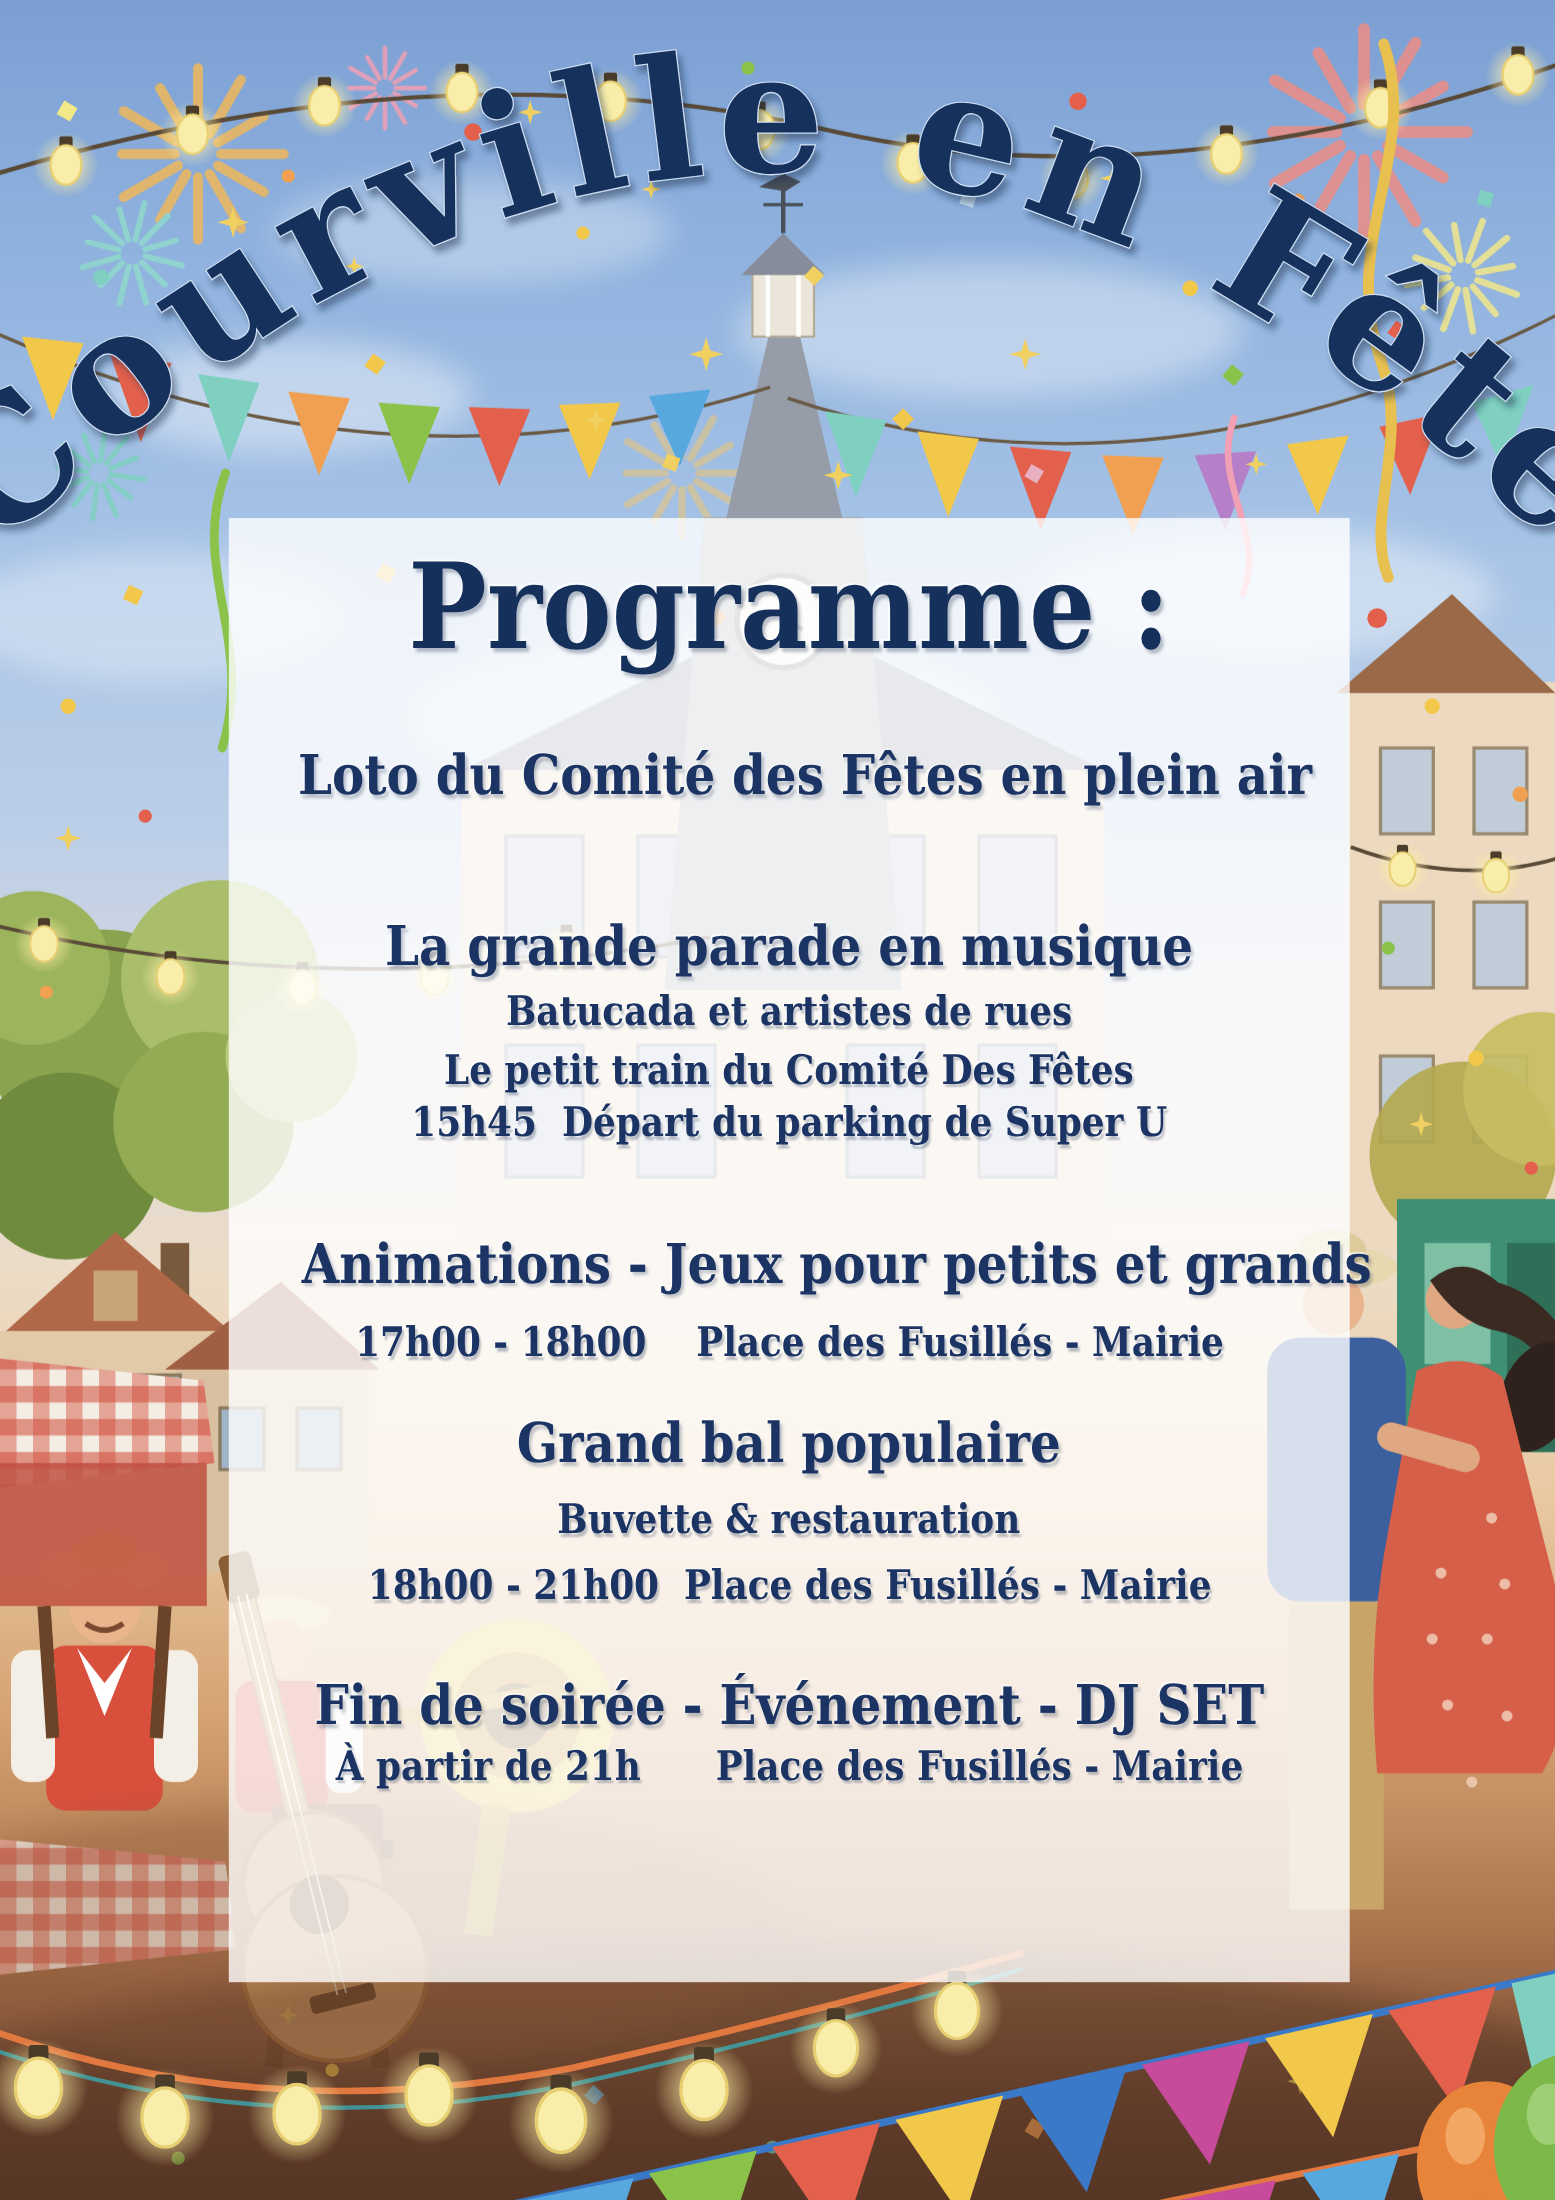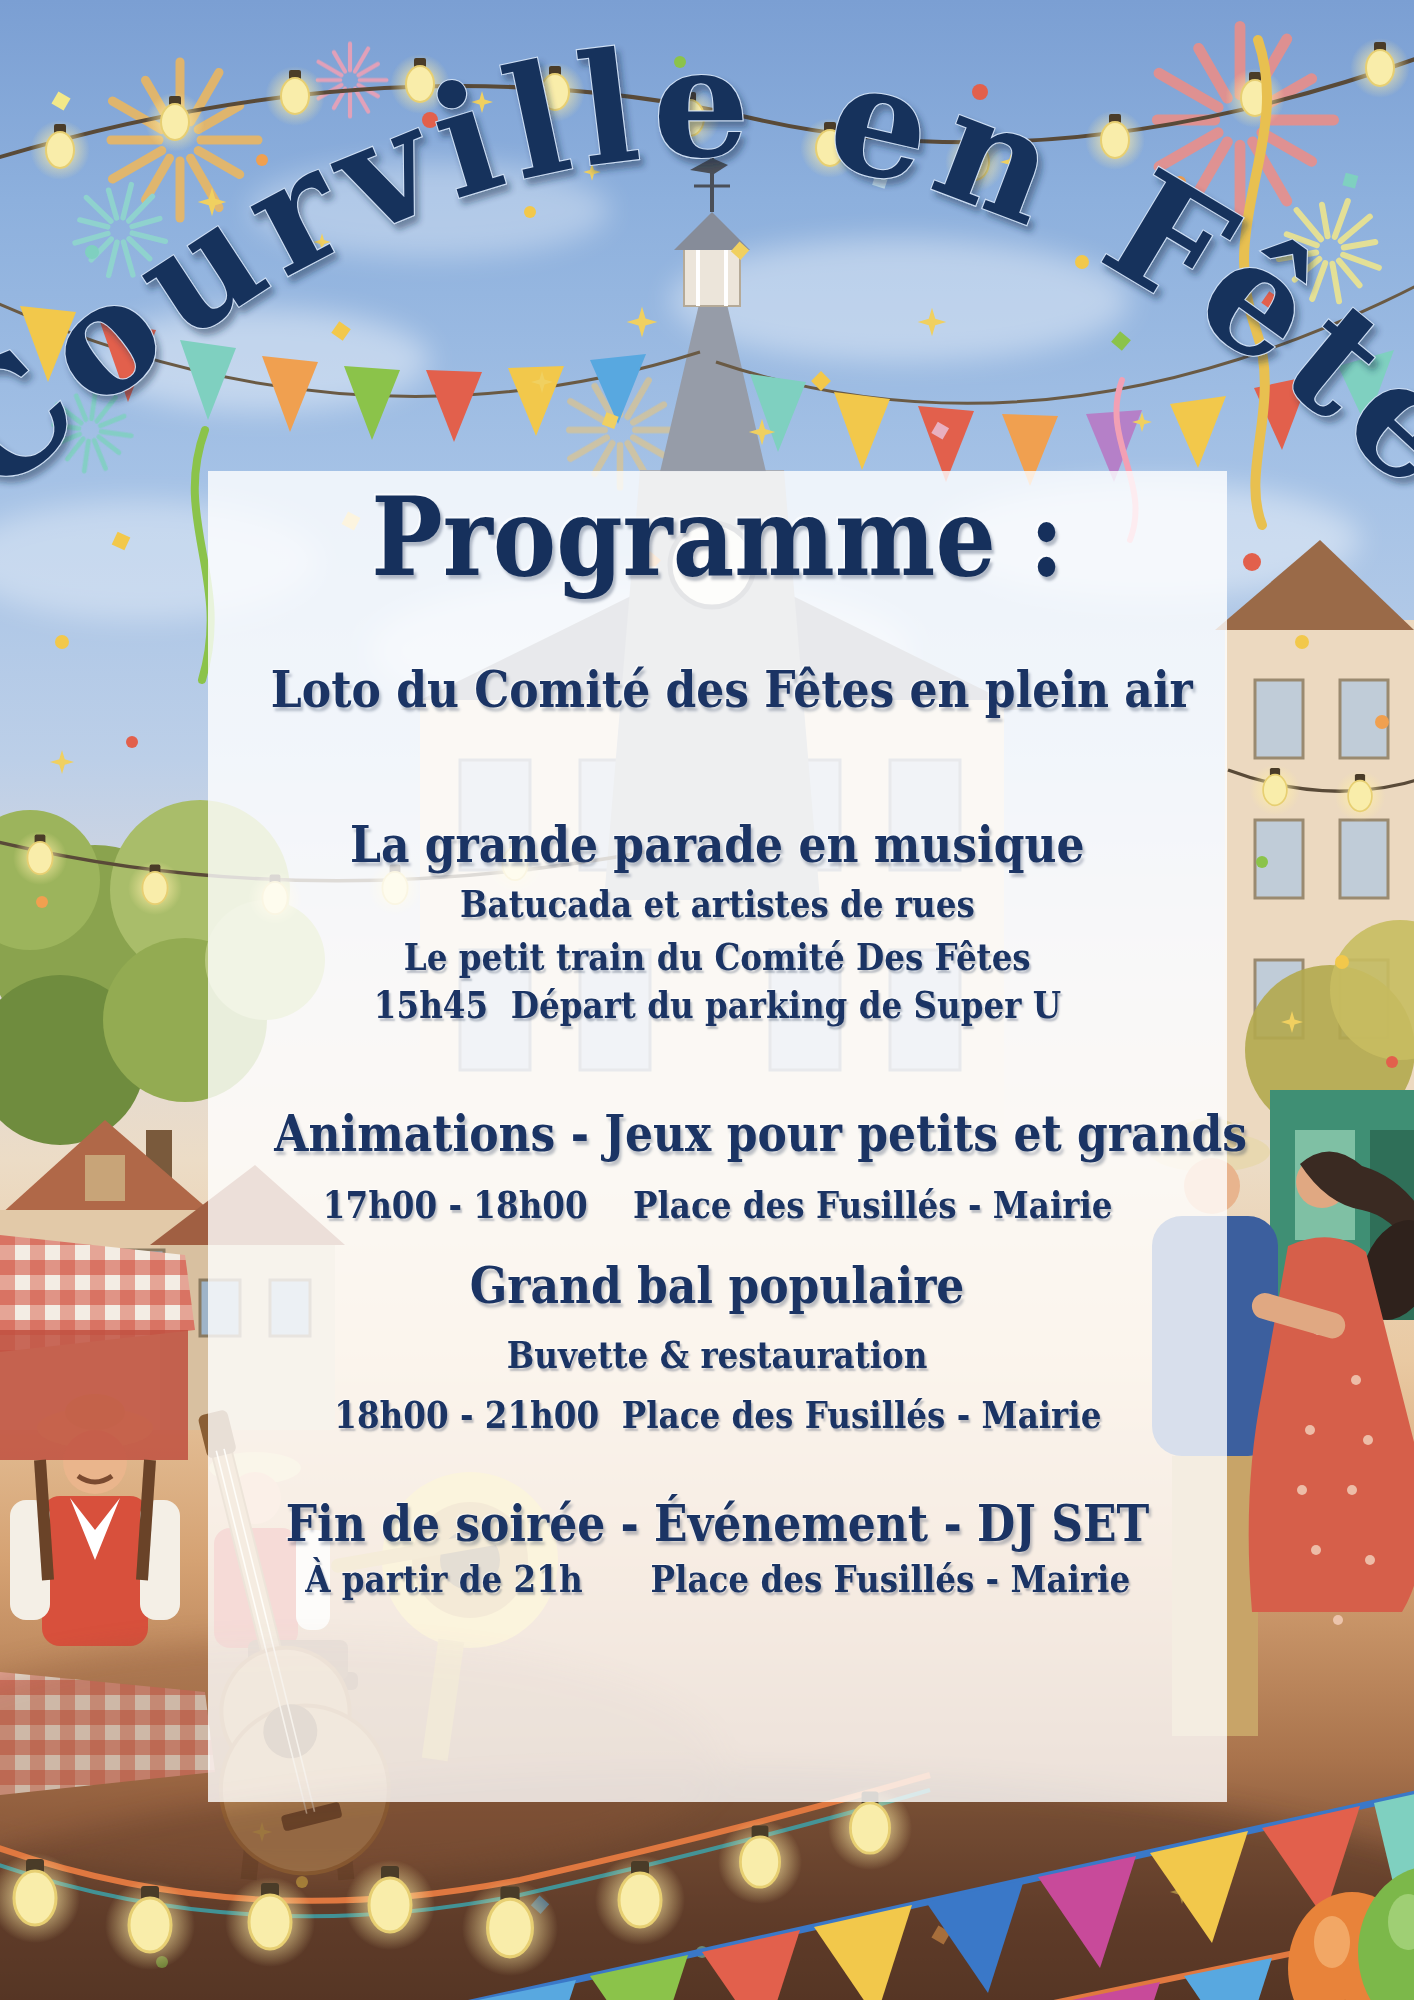--- a/index.html
+++ b/index.html
@@ -11,41 +11,41 @@
       #dcd9dd 48%, #ecdcc6 58%, #e9c9a2 68%, #d5a273 78%,
       #a9734c 88%, #6e4530 96%, #5d3a27 100%);
   }
   svg{display:block;}
   .bg{position:absolute;left:0;top:0;}
   .title-svg{position:absolute;left:0;top:0;}
   
   .panel{
     position:absolute;left:208px;top:471px;width:1019px;height:1331px;
     background:rgba(255,255,255,0.80);
-    text-align:center;color:#1b3464;box-sizing:border-box;padding-top:6px;
+    text-align:center;color:#1b3464;box-sizing:border-box;padding-top:21px;
   }
   .panel .cx{display:inline-block;transform:scaleX(.88);transform-origin:50% 50%;white-space:pre;}
   .prog-heading{
     margin:0 0 62px 0;font-size:108px;line-height:1.12;font-weight:bold;color:#16305c;
     text-shadow:3px 4px 3px rgba(26,42,74,.30), -2px -2px 0 rgba(255,255,255,.65);
   }
   .ev-title{
     font-size:50px;line-height:1.18;font-weight:bold;margin:0;color:#1b3464;
     text-shadow:2.5px 3.5px 3px rgba(26,42,74,.28), -1.5px -1.5px 0 rgba(255,255,255,.6);
   }
   .ev-sub{
     font-size:37px;line-height:1.22;font-weight:bold;margin:0;color:#1b3464;
     text-shadow:2px 3px 2px rgba(26,42,74,.28), -1px -1px 0 rgba(255,255,255,.6);
   }
   .s2{margin-top:96px}
   .s2 .ev-sub{margin-top:8px}
   .s2 .ev-sub.last{margin-top:3px}
   .s3{margin-top:76px}
   .s3 .ev-sub{margin-top:20px}
-  .s4{margin-top:28px}
+  .s4{margin-top:39px}
   .s4 .ev-sub{margin-top:18px}
   .s4 .ev-sub.last{margin-top:14px}
   .s5{margin-top:56px}
   .s5 .ev-sub{margin-top:4px}
 </style>
 </head>
 <body>
 
 <div class="poster">
 

